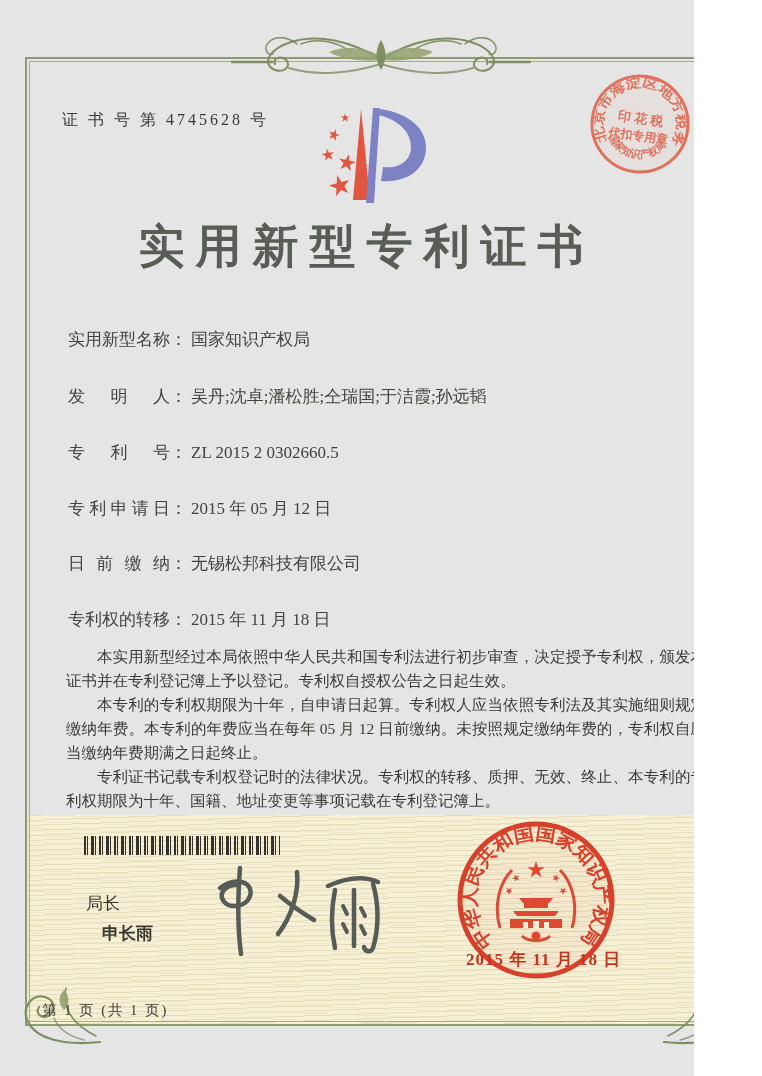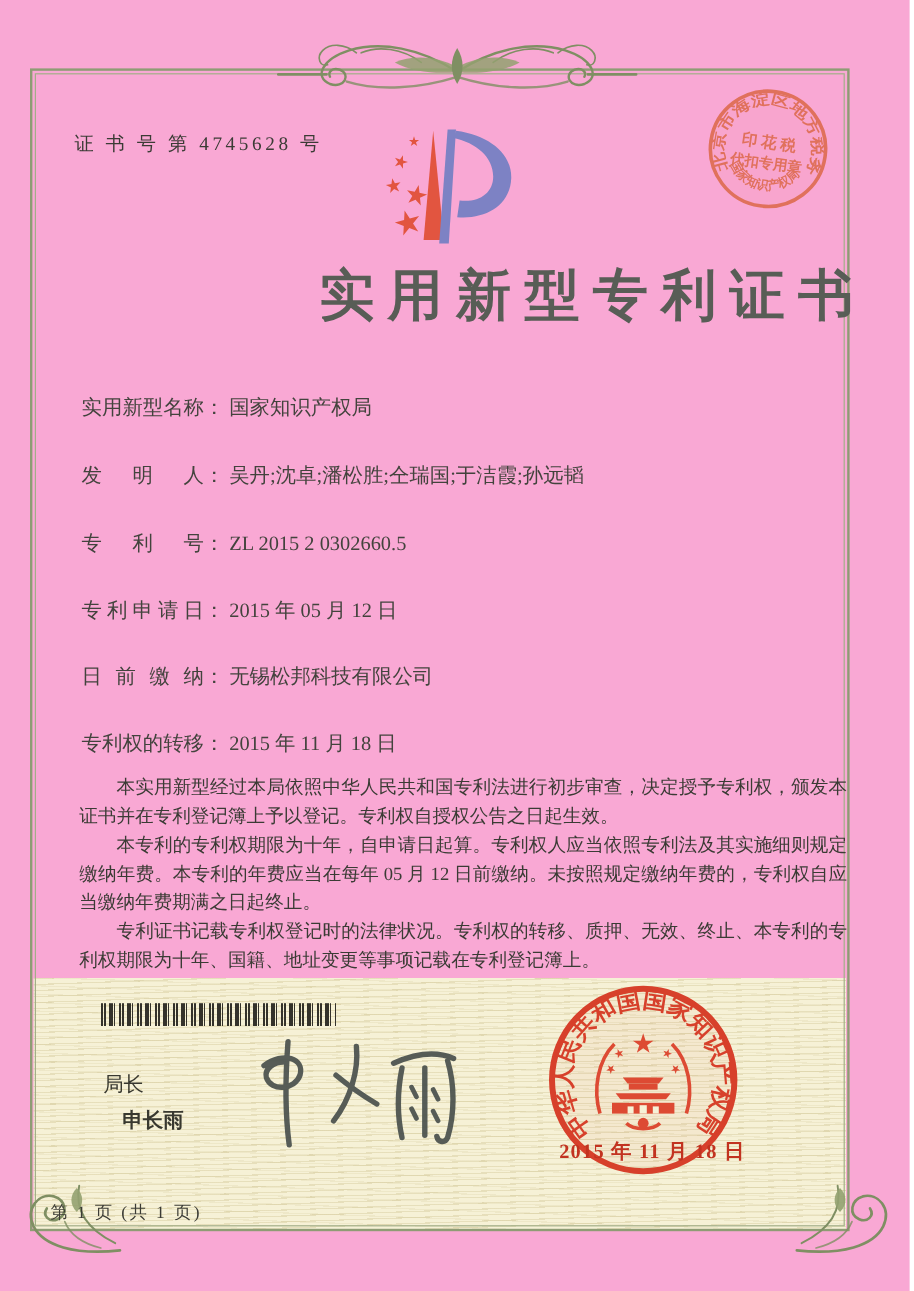--- a/index.html
+++ b/index.html
@@ -1,35 +1,35 @@
 <!DOCTYPE html>
 <html><head>
 <meta charset="utf-8">
 <style>
   html,body{margin:0;padding:0;background:#ffffff;}
   .page{
-    position:relative;width:758px;height:1076px;overflow:hidden;
-    background:#f9a8d4;
+    position:relative;width:694px;height:1076px;overflow:hidden;
+    background:#e5e5e5;
     font-family:"Liberation Serif","DejaVu Serif",serif;
     color:#3c3c36;
   }
   
   .frame{position:absolute;left:25px;top:57px;width:683px;height:969px;
     border:2px solid #8e9c74;box-sizing:border-box;pointer-events:none;}
   .frame-inner{position:absolute;inset:2px;border:1px solid #a3ae88;}
   
   .cream{position:absolute;left:28px;top:815px;width:677px;height:210px;
     background:
       repeating-linear-gradient(178deg, rgba(168,150,78,0.20) 0 1px, rgba(0,0,0,0) 1px 5px),
       repeating-linear-gradient(2deg, rgba(168,150,78,0.10) 0 1px, rgba(0,0,0,0) 1px 7px),
       #f6f1d6;}
   
   .cert-no{position:absolute;left:62px;top:110px;font-size:16px;letter-spacing:3px;color:#3b3b35;}
   .logo{position:absolute;left:300px;top:103px;}
-  .title{position:absolute;left:39px;width:683px;top:216px;text-align:right;
+  .title{position:absolute;left:25px;width:683px;top:216px;text-align:center;
     font-size:46px;font-weight:bold;letter-spacing:11px;color:#585d56;}
   
   .field{position:absolute;left:68px;font-size:17px;color:#43433d;white-space:nowrap;}
   .fr1{top:328px}.fr2{top:385px}.fr3{top:441px}.fr4{top:497px}.fr5{top:552px}.fr6{top:608px}
   .flabel{display:inline-block;width:102px;text-align:justify;text-align-last:justify;}
   .fcolon{display:inline-block;}
   .fvalue{padding-left:4px;}
   
   .body{position:absolute;left:66px;top:645px;width:640px;font-size:15.5px;line-height:24px;
     color:#3b3b35;text-align:justify;}

